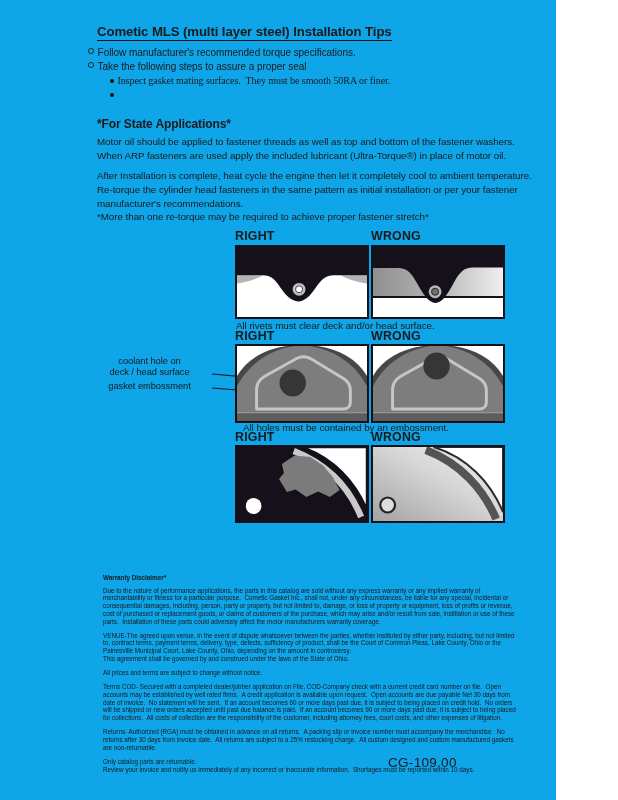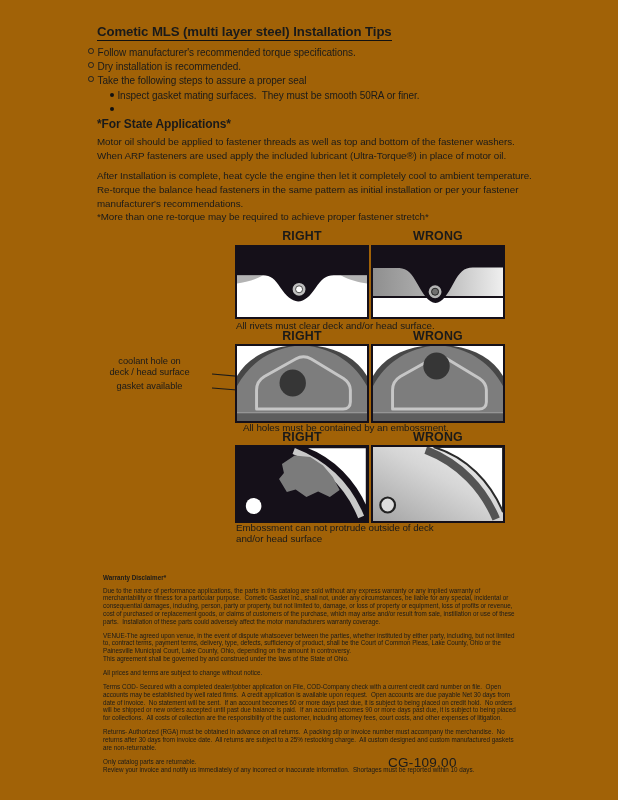--- a/index.html
+++ b/index.html
@@ -1,45 +1,45 @@
 <!DOCTYPE html>
 <html><head>
 <meta charset="utf-8">
 <style>
   html,body { margin:0; padding:0; background:#ffffff; }
   .page {
-    position:relative; width:618px; height:800px; background:#a16207;
+    position:relative; width:556px; height:800px; background:#0ea5e9;
     font-family:"Liberation Sans", sans-serif; color:#1a1a1a; overflow:hidden;
   }
   .abs { position:absolute; }
 
   .title {
     left:97px; top:24px; font-size:13.2px; font-weight:bold;
     border-bottom:1.6px solid #111; padding-bottom:1px; letter-spacing:-0.1px;
   }
 
   .tips { left:88px; top:46px; width:470px; font-size:10px; line-height:14.2px; letter-spacing:-0.05px; }
   .tip-row { white-space:pre-wrap; }
-  .tip-sub { padding-left:22px; }
+  .tip-sub { padding-left:22px;font-family:Liberation Serif, serif; }
   .marker-o {
     display:inline-block; width:3.6px; height:3.6px; border:1px solid #222; border-radius:50%;
     margin-right:4px; vertical-align:2.5px;
   }
   .marker-dot {
     display:inline-block; width:4.4px; height:4.4px; background:#111; border-radius:50%;
     margin-right:3px; vertical-align:1.5px;
   }
 
   .diesel-heading { left:97px; top:117px; font-size:12px; font-weight:bold; letter-spacing:-0.1px; }
   .body-para { left:97px; width:444px; font-size:9.8px; line-height:14px; letter-spacing:-0.05px; white-space:pre-wrap; }
   .p1 { top:135px; }
   .p2 { top:169px; }
   .note { top:210px; }
 
-  .dg-label { width:134px; text-align:center; font-weight:bold; font-size:12.4px; letter-spacing:0.2px; }
+  .dg-label { width:134px; font-weight:bold; font-size:12.4px; letter-spacing:0.2px; }
   .panel {
     width:134px; box-sizing:border-box; border:2px solid #151019; background:#fff;
   }
   .panel svg { display:block; width:100%; height:100%; }
   .r1 { height:74px; top:245px; }
   .r2 { height:79px; top:344px; }
   .r3 { height:78px; top:445px; }
   .colL { left:235px; }
   .colR { left:371px; }
   .lab1 { top:229px; }
@@ -65,29 +65,28 @@
 </style>
 </head>
 <body>
 
 <div class="page">
 
   <div class="abs title">Cometic MLS (multi layer steel) Installation Tips</div>
 
   <div class="abs tips">
     <div class="tip-row"><span class="marker-o"></span><span>Follow manufacturer's recommended torque specifications.</span></div>
-    <div class="tip-row"><span class="marker-o"></span><span>Dry installation is recommended.</span></div>
     <div class="tip-row"><span class="marker-o"></span><span>Take the following steps to assure a proper seal</span></div>
     <div class="tip-row tip-sub"><span class="marker-dot"></span><span>Inspect gasket mating surfaces.  They must be smooth 50RA or finer.</span></div>
     <div class="tip-row tip-sub"><span class="marker-dot"></span></div>
   </div>
 
   <div class="abs diesel-heading">*For State Applications*</div>
   <div class="abs body-para p1">Motor oil should be applied to fastener threads as well as top and bottom of the fastener washers. When ARP fasteners are used apply the included lubricant (Ultra-Torque®) in place of motor oil.</div>
-  <div class="abs body-para p2">After Installation is complete, heat cycle the engine then let it completely cool to ambient temperature. Re-torque the balance head fasteners in the same pattern as initial installation or per your fastener manufacturer's recommendations.</div>
+  <div class="abs body-para p2">After Installation is complete, heat cycle the engine then let it completely cool to ambient temperature. Re-torque the cylinder head fasteners in the same pattern as initial installation or per your fastener manufacturer's recommendations.</div>
   <div class="abs body-para note">*More than one re-torque may be required to achieve proper fastener stretch*</div>
 
   <div class="abs dg-label colL lab1">RIGHT</div>
   <div class="abs dg-label colR lab1">WRONG</div>
 
   <div class="abs panel r1 colL">
     <svg viewBox="0 0 133 72" preserveAspectRatio="none">
       <rect width="133" height="72" fill="#ffffff"></rect>
       <path d="M0,29 L27,29 C18,34 8,36.5 0,37.5 Z" fill="#b3b3b3"></path>
       <path d="M133,29 L106,29 C115,34 125,36.5 133,37.5 Z" fill="#b3b3b3"></path>
@@ -115,21 +114,21 @@
   </div>
   <div class="abs caption cap1">All rivets must clear deck and/or head surface.</div>
 
   <div class="abs dg-label colL lab2">RIGHT</div>
   <div class="abs dg-label colR lab2">WRONG</div>
 
   <div class="abs callout co1">
     <div>coolant hole on</div>
     <div>deck / head surface</div>
   </div>
-  <div class="abs callout co2">gasket available</div>
+  <div class="abs callout co2">gasket embossment</div>
   <svg class="abs leader" width="100" height="35">
     <line x1="7" y1="9" x2="87" y2="16" stroke="#1a1a1a" stroke-width="1.1"></line>
     <line x1="7" y1="23" x2="58" y2="27" stroke="#1a1a1a" stroke-width="1.1"></line>
   </svg>
 
   <div class="abs panel r2 colL">
     <svg viewBox="0 0 133 75" preserveAspectRatio="none">
       <rect width="133" height="75" fill="#7d7d7d"></rect>
       <rect y="66" width="133" height="1.4" fill="#959595"></rect>
       <rect y="67.4" width="133" height="7.6" fill="#5d5d5d"></rect>
@@ -176,24 +175,20 @@
             <stop offset="0.55" stop-color="#d6d6d6"></stop>
             <stop offset="1" stop-color="#f2f2f2"></stop>
         </linearGradient>
       </defs>
       <rect width="133" height="74" fill="url(#g3)"></rect>
       <path d="M54,3 C89,16 113,42 126,72" stroke="#545454" stroke-width="8" fill="none"></path>
       <path d="M62,0 H133 V65 C120,35 96,10 62,0 Z" fill="#ffffff" stroke="#2a2a2a" stroke-width="2"></path>
       <circle cx="15" cy="58" r="7.5" fill="#dddddd" stroke="#222222" stroke-width="2.2"></circle>
     </svg>
   </div>
-  <div class="abs caption cap3">
-    <div>Embossment can not protrude outside of deck</div>
-    <div>and/or head surface</div>
-  </div>
 
   <div class="abs warranty">
     <div class="w-head">Warranty Disclaimer*</div>
     <p>Due to the nature of performance applications, the parts in this catalog are sold without any express warranty or any implied warranty of merchantability or fitness for a particular purpose.  Cometic Gasket Inc., shall not, under any circumstances, be liable for any special, incidental or consequential damages, including, person, party or property, but not limited to, damage, or loss of property or equipment, loss of profits or revenue, cost of purchased or replacement goods, or claims of customers of the purchase, which may arise and/or result from sale, instillation or use of these parts.  Installation of these parts could adversely affect the motor manufacturers warranty coverage.</p>
     <p class="tight">VENUE-The agreed upon venue, in the event of dispute whatsoever between the parties, whether instituted by either party, including, but not limited to, contract terms, payment terms, delivery, type, defects, sufficiency of product, shall be the Court of Common Pleas, Lake County, Ohio or the Painesville Municipal Court, Lake County, Ohio, depending on the amount in controversy.</p>
     <p>This agreement shall be governed by and construed under the laws of the State of Ohio.</p>
     <p>All prices and terms are subject to change without notice.</p>
     <p>Terms COD- Secured with a completed dealer/jobber application on File, COD-Company check with a current credit card number on file.  Open accounts may be established by well rated firms.  A credit application is available upon request.  Open accounts are due payable Net 30 days from date of invoice.  No statement will be sent.  If an account becomes 60 or more days past due, it is subject to being placed on credit hold.  No orders will be shipped or new orders accepted until past due balance is paid.  If an account becomes 90 or more days past due, it is subject to being placed for collections.  All costs of collection are the responsibility of the customer, including attorney fees, court costs, and other expenses of litigation.</p>
     <p>Returns- Authorized (RGA) must be obtained in advance on all returns.  A packing slip or invoice number must accompany the merchandise.  No returns after 30 days from invoice date.  All returns are subject to a 25% restocking charge.  All custom designed and custom manufactured gaskets are non-returnable.</p>
     <p class="tight">Only catalog parts are returnable.</p>

